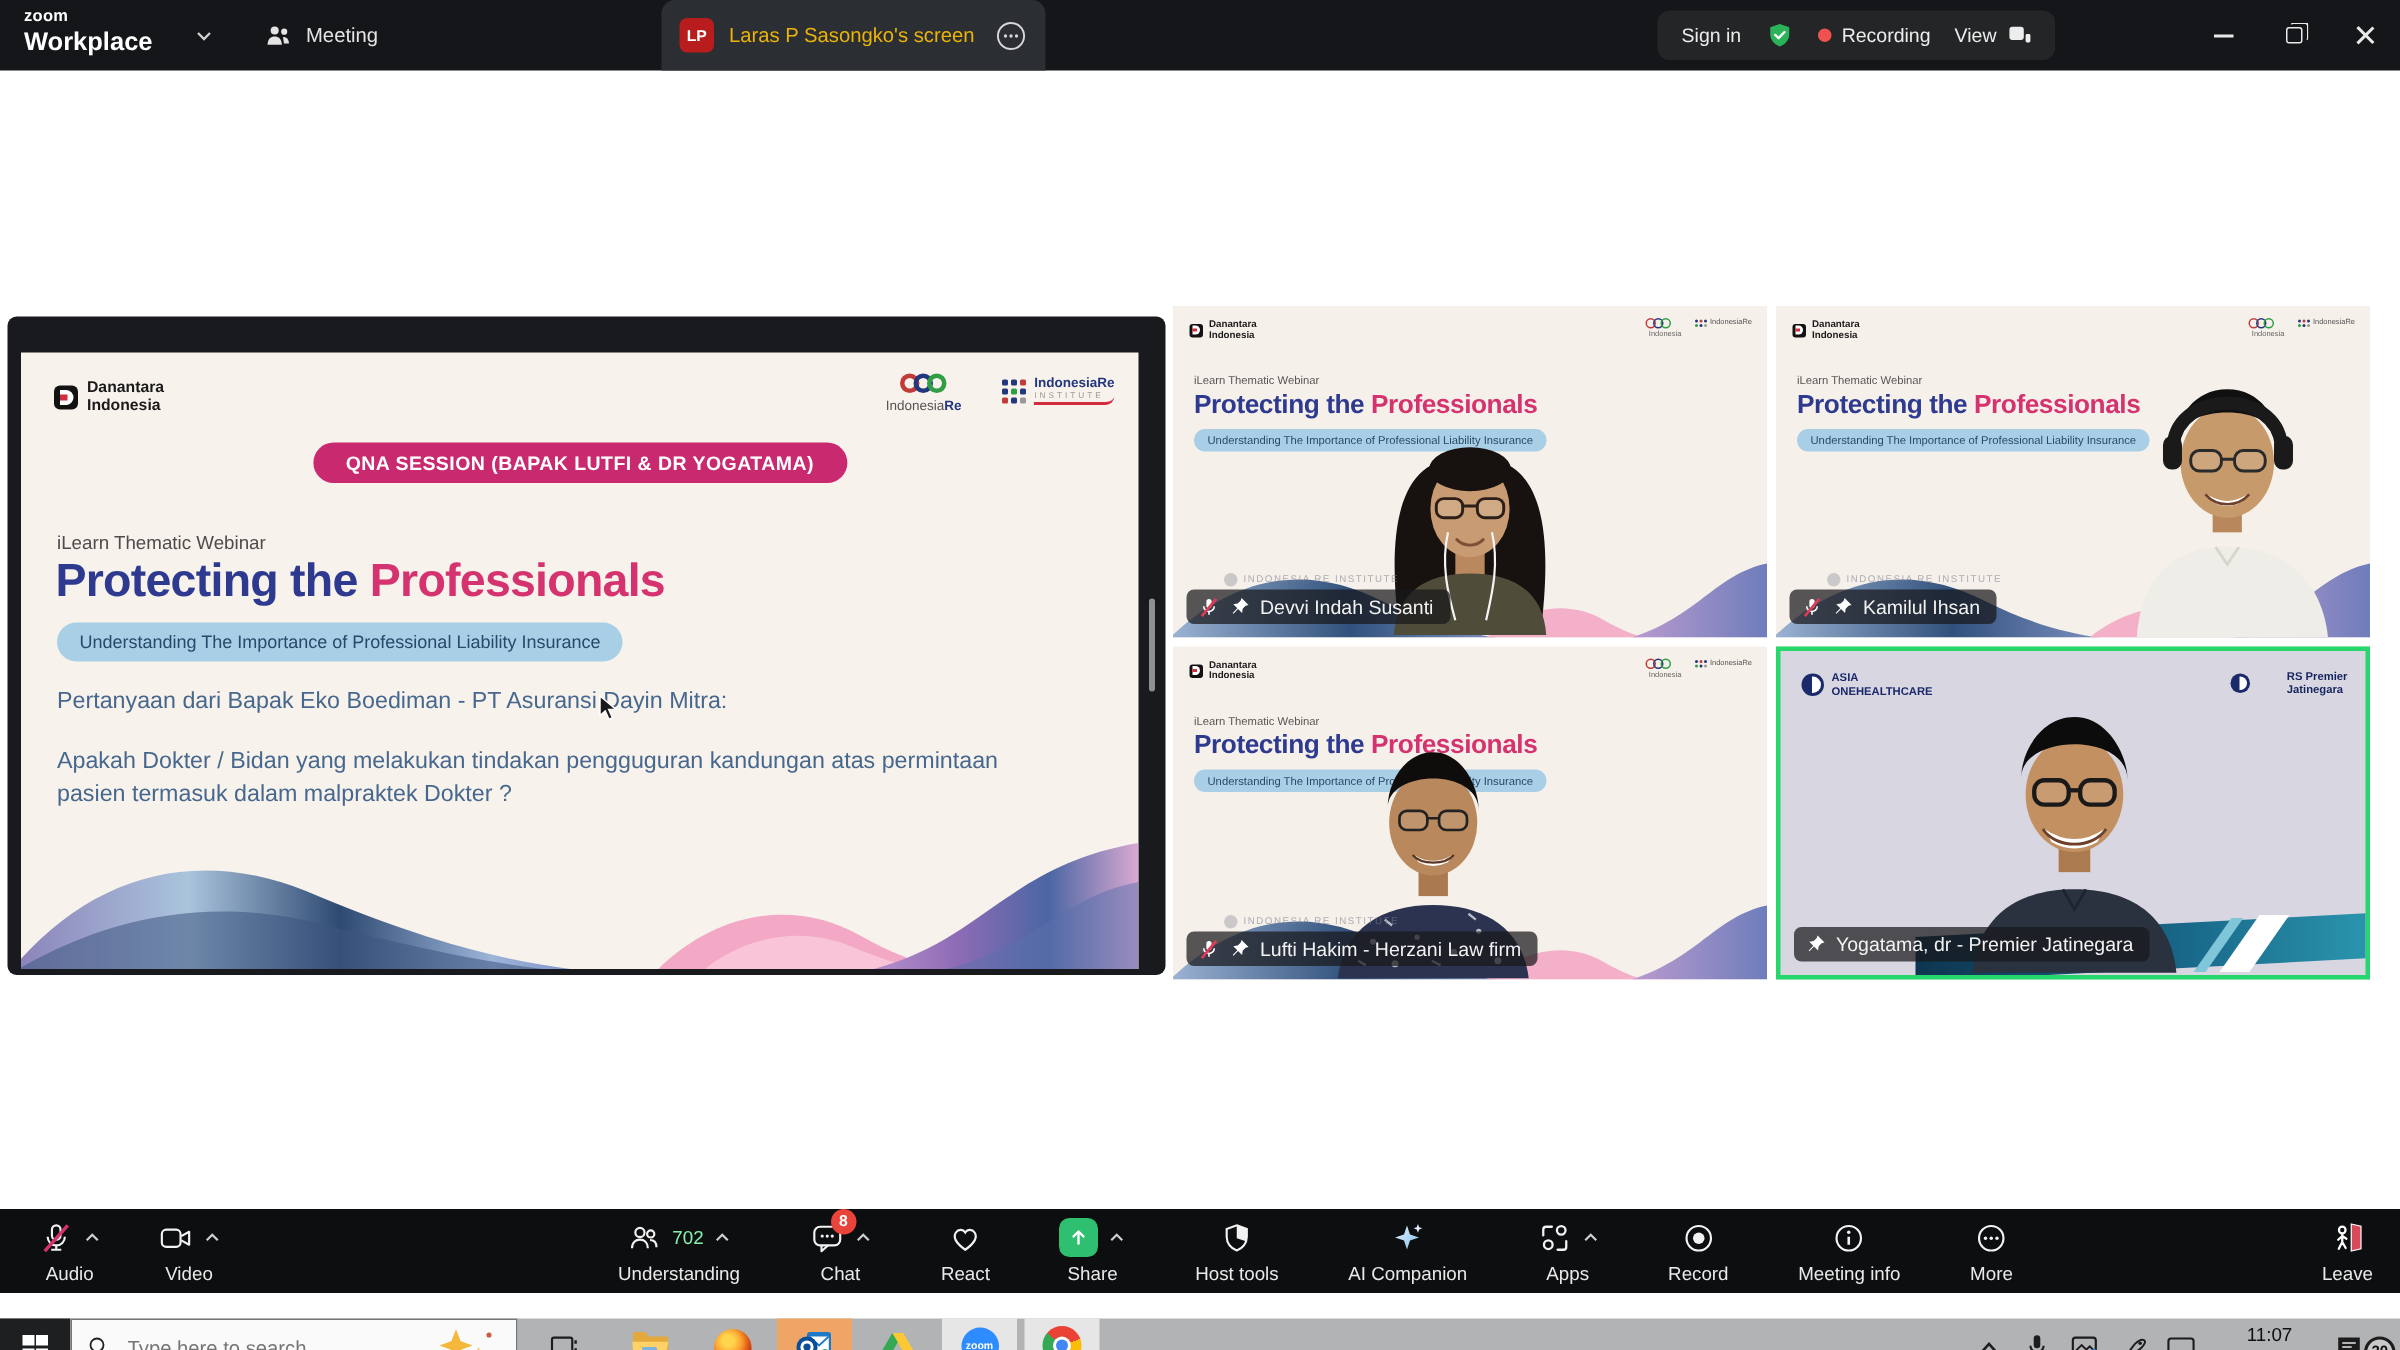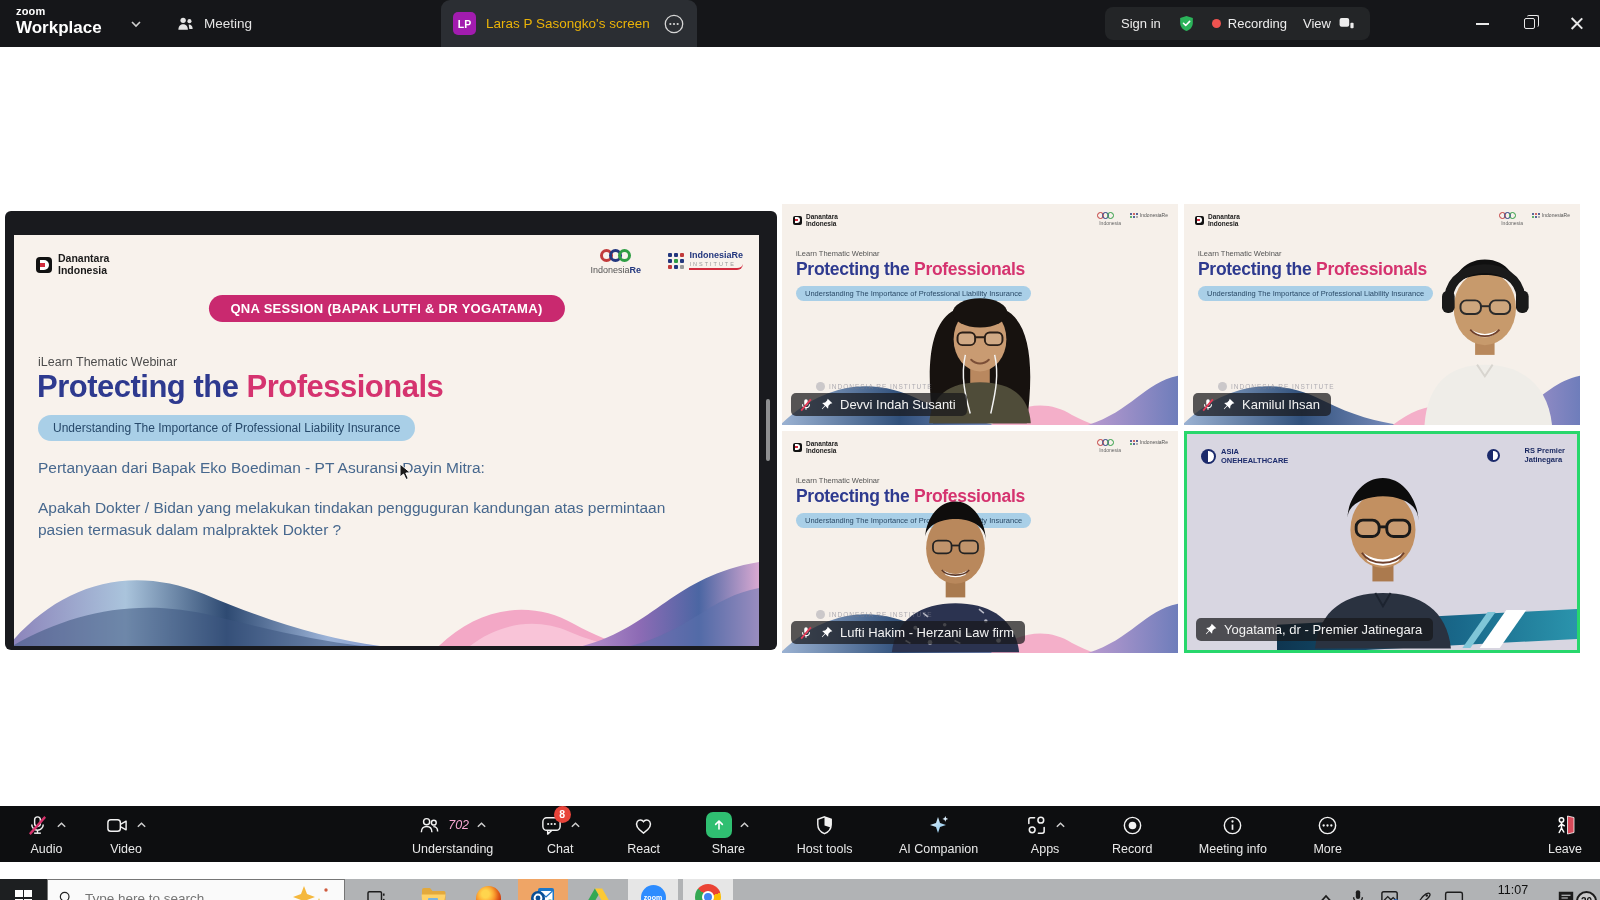--- a/index.html
+++ b/index.html
@@ -8,21 +8,21 @@
     font-family:"Liberation Sans","DejaVu Sans",sans-serif;}
 
   
   .titlebar{position:absolute;left:0;top:0;width:1600px;height:47px;background:#151619;}
   .zlogo{position:absolute;left:16px;top:6px;color:#fff;line-height:1;}
   .zlogo .t1{font-size:11px;font-weight:bold;letter-spacing:.2px;}
   .zlogo .t2{font-size:17px;font-weight:bold;margin-top:2px;}
   .zlogo-chev{position:absolute;left:130px;top:18px;width:12px;height:12px;}
   .tab-meeting{position:absolute;left:176px;top:0;height:47px;display:flex;align-items:center;gap:9px;color:#e4e4e4;font-size:13.5px;}
   .tab-active{position:absolute;left:441px;top:0;width:256px;height:47px;background:#2b2e33;border-radius:9px 9px 0 0;display:flex;align-items:center;padding:0 12px;gap:10px;}
-  .lp-badge{width:23px;height:23px;border-radius:5px;background:#a21caf;color:#fff;font-size:10.5px;font-weight:bold;display:flex;align-items:center;justify-content:center;text-align:center;}
+  .lp-badge{width:23px;height:23px;border-radius:5px;background:#b91c1c;color:#fff;font-size:10.5px;font-weight:bold;display:flex;align-items:center;justify-content:center;text-align:center;}
   .tab-active .lbl{color:#eab308;font-size:13.5px;flex:1;white-space:nowrap;overflow:hidden;}
   .right-cluster{position:absolute;right:230px;top:7px;height:33px;background:#232527;border-radius:8px;display:flex;align-items:center;gap:16px;padding:0 16px;color:#ededed;font-size:13px;}
   .rec-group{display:flex;align-items:center;gap:7px;}
   .rec-dot{width:9px;height:9px;border-radius:50%;background:#ef5350;}
   .view-group{display:flex;align-items:center;gap:7px;}
   .win-controls{position:absolute;right:0;top:0;height:47px;display:flex;}
   .win-btn{width:47px;height:47px;display:flex;align-items:center;justify-content:center;}
   .min-glyph{width:13px;height:2px;background:#e9e9e9;}
   .restore-glyph{position:relative;width:11px;height:11px;border:1.4px solid #e9e9e9;border-radius:2px;}
   .restore-glyph:before{content:"";position:absolute;left:2px;top:-4px;width:11px;height:11px;border:1.4px solid #e9e9e9;border-radius:2px;border-left:none;border-bottom:none;}
@@ -105,21 +105,21 @@
 
   
   .toolbar{position:absolute;left:0;top:806px;width:1600px;height:56px;background:#0d0e10;}
   .tb-item{display:flex;flex-direction:column;align-items:center;gap:4px;color:#e9e9e9;font-size:12.5px;}
   .tb-iconrow{height:26px;display:flex;align-items:center;gap:7px;}
   .tb-left{position:absolute;left:26px;top:6px;display:flex;gap:38px;}
   .tb-center{position:absolute;left:412px;top:6px;width:930px;display:flex;justify-content:space-between;}
   .tb-right{position:absolute;right:18px;top:6px;}
   .share-ic{width:26px;height:26px;border-radius:7px;background:#2fbf71;display:flex;align-items:center;justify-content:center;}
   .badge-red{position:absolute;margin-left:14px;margin-top:-22px;background:#e8443a;color:#fff;border-radius:9px;min-width:17px;height:17px;font-size:10.5px;font-weight:bold;display:flex;align-items:center;justify-content:center;padding:0 4px;}
-  .count{font-size:12.5px;color:#f9a8d4;font-style:italic;}
+  .count{font-size:12.5px;color:#86efac;}
 
   
   .taskbar{position:absolute;left:0;top:862px;width:1600px;height:38px;background:#b1b3b5;margin-top:17px;}
   .start{position:absolute;left:0;top:0;width:47px;height:38px;background:#1d1f21;display:flex;align-items:center;justify-content:center;}
   .win-logo{display:grid;grid-template-columns:7.5px 7.5px;grid-gap:1.6px;}
   .win-logo i{width:7.5px;height:7.5px;background:#fff;display:block;}
   .searchbox{position:absolute;left:47px;top:0;width:298px;height:38px;background:#fafafa;border:1px solid #767676;display:flex;align-items:center;padding:0 10px;gap:9px;}
   .searchbox input{border:none;outline:none;background:transparent;font-size:13.5px;color:#333;width:170px;font-family:inherit;}
   .sparkles{margin-left:auto;position:relative;width:48px;height:28px;}
   .tk-btn{position:absolute;top:0;width:50px;height:38px;display:flex;align-items:center;justify-content:center;}

